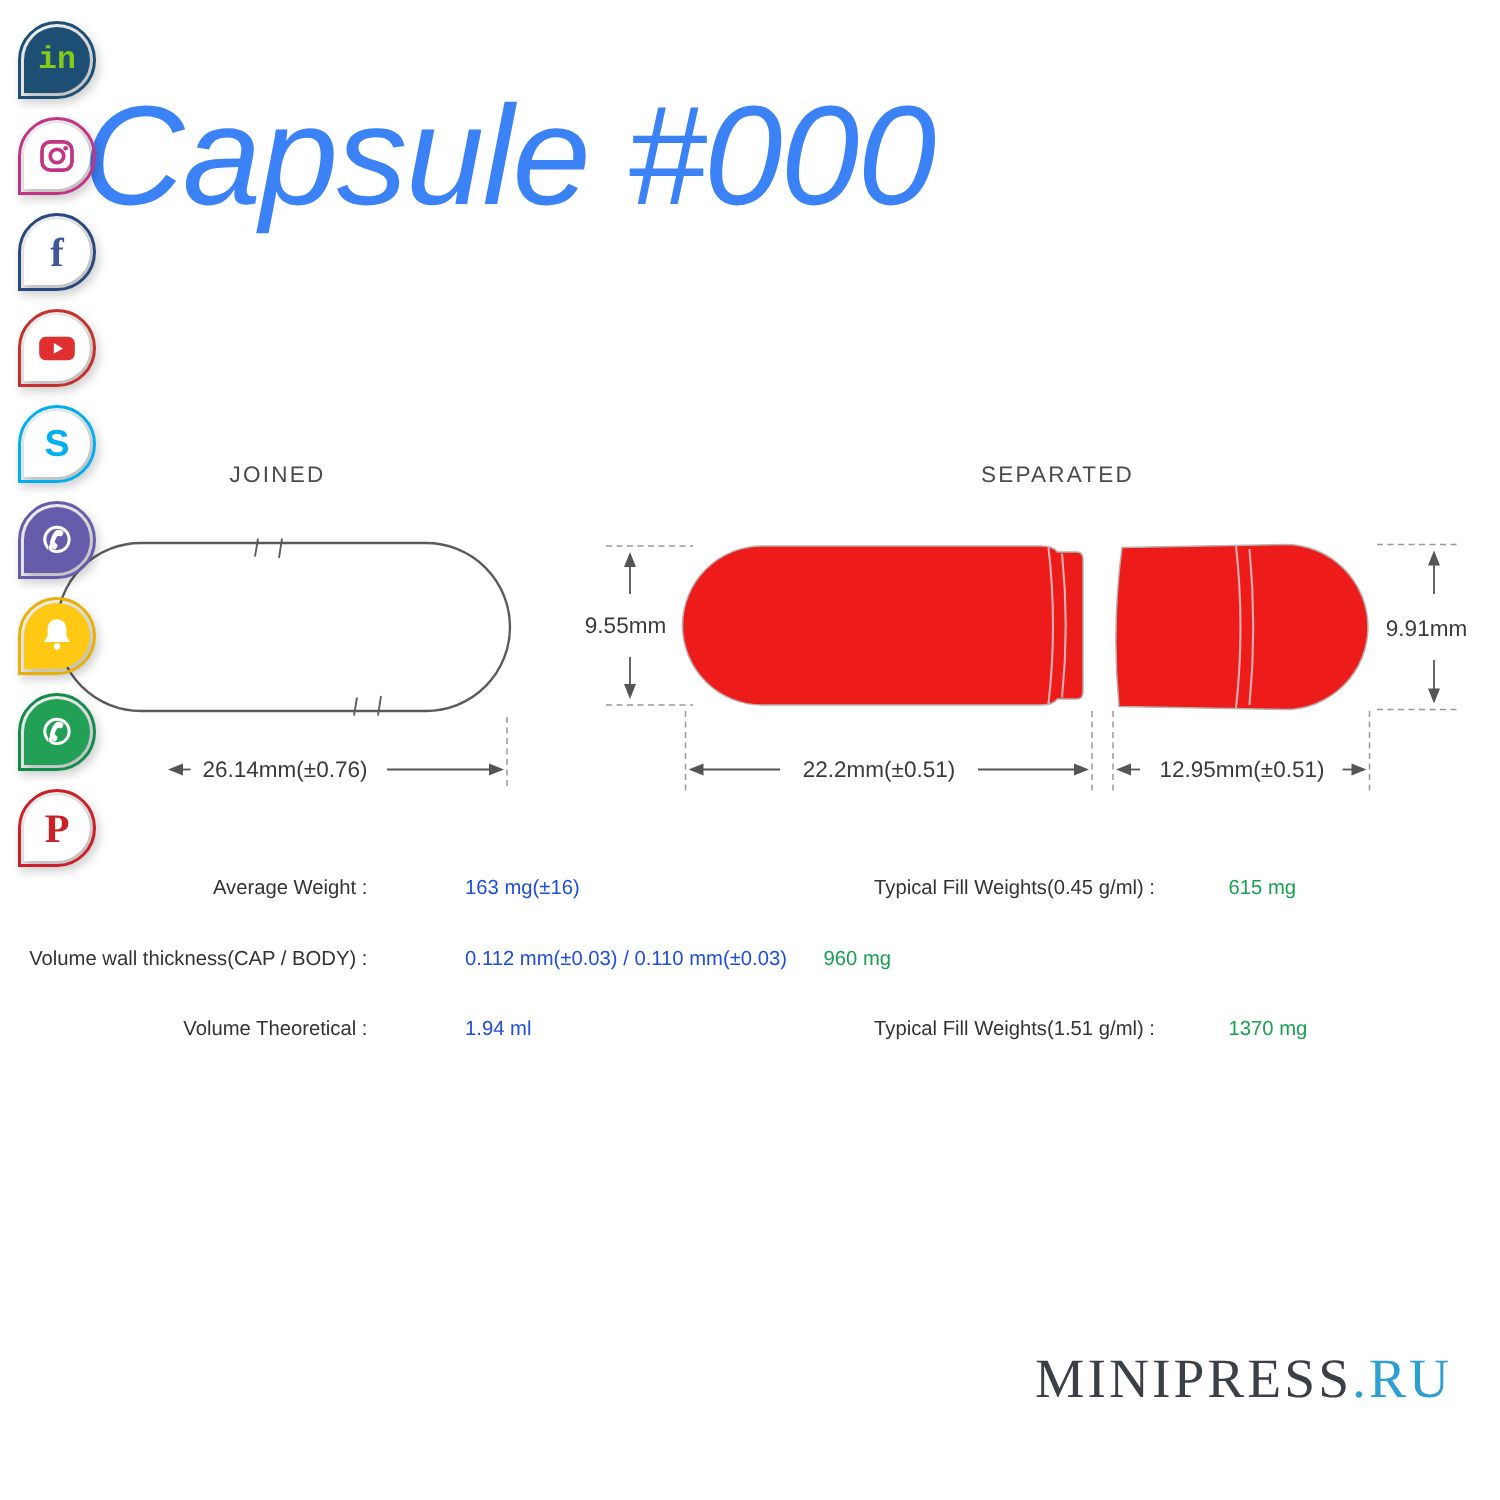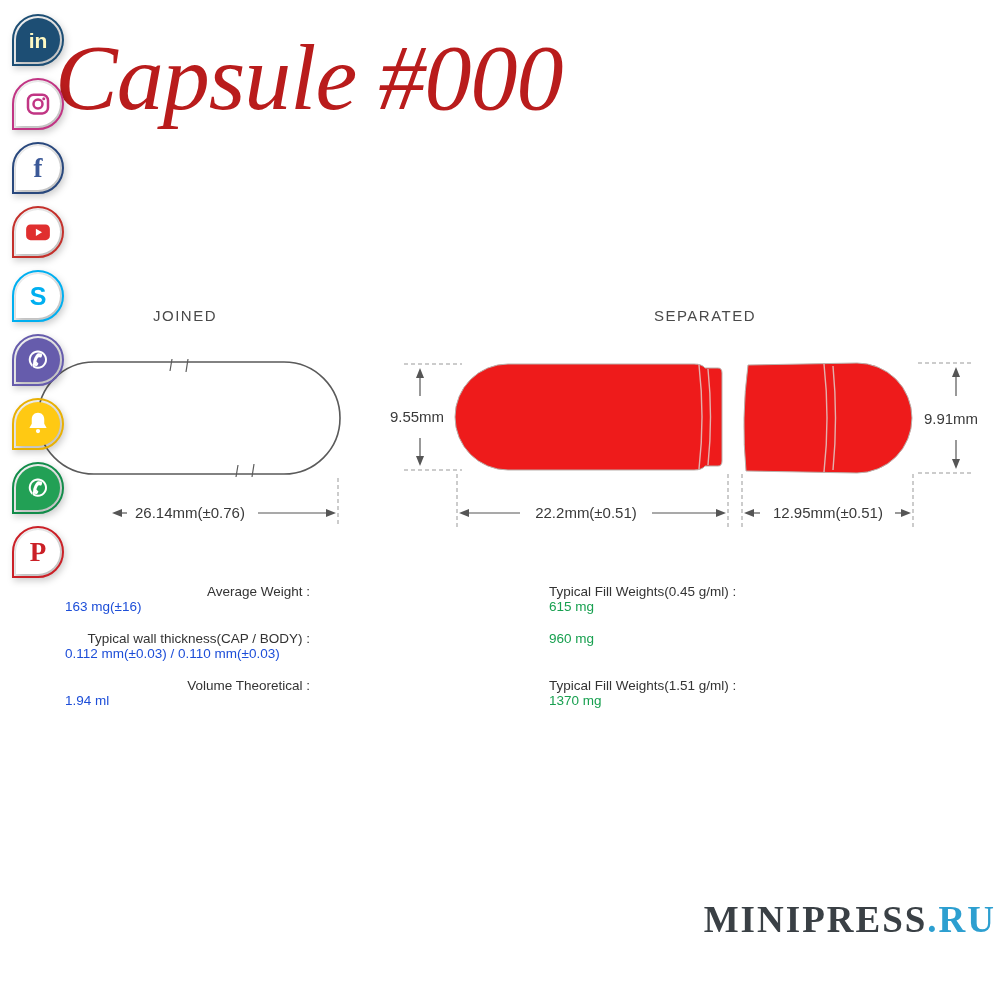--- a/index.html
+++ b/index.html
@@ -7,64 +7,64 @@
   .page { position:relative; width:1000px; height:1000px; background:#fff; overflow:hidden; }
 
   
   .social { position:absolute; left:12px; top:14px; display:flex; flex-direction:column; gap:12px; z-index:5; }
   .s-icon { width:52px; height:52px; border-radius:50% 50% 50% 0; display:flex; align-items:center; justify-content:center;
             background:#fff; border:2.5px solid #999; filter:drop-shadow(2px 3px 3px rgba(0,0,0,.28));
             text-decoration:none; cursor:pointer; padding:2px; background-clip:content-box; }
   .s-icon .glyph { font-weight:bold; line-height:1; }
   .s-icon svg.gsvg { width:30px; height:30px; }
   .linkedin  { border-color:#1d4e74; background-color:#1d4e74; }
-  .linkedin .glyph { color:#fef9c3; font-size:21px; font-family:Liberation Sans, sans-serif; }
+  .linkedin .glyph { color:#84cc16; font-size:21px; font-family:Liberation Mono, monospace; }
   .instagram { border-color:#c13584; background-color:#fff; }
   .facebook  { border-color:#29487d; background-color:#fff; }
   .facebook .glyph { color:#3b5998; font-size:27px; font-family:"Liberation Serif",serif; }
   .youtube   { border-color:#c4302b; background-color:#fff; }
   .skype     { border-color:#00aff0; background-color:#fff; }
   .skype .glyph { color:#00aff0; font-size:25px; }
   .viber     { border-color:#665cac; background-color:#665cac; }
   .viber .glyph { color:#fff; font-size:23px; }
   .snapchat  { border-color:#e8b004; background-color:#ffc913; }
   .whatsapp  { border-color:#128c4a; background-color:#22a055; }
   .whatsapp .glyph { color:#fff; font-size:23px; }
   .pinterest { border-color:#cb2027; background-color:#fff; }
   .pinterest .glyph { color:#cb2027; font-size:27px; font-family:"Liberation Serif",serif; }
 
   
-  .title { position:absolute; left:55px; top:23px; z-index:2;
-           font-family:Liberation Serif, serif; font-style:italic; font-weight:normal;
-           font-size:94px; color:#b91c1c; letter-spacing:-1px; white-space:nowrap; }
+  .title { position:absolute; left:55px; top:50px; z-index:2;
+           font-family:Liberation Sans, sans-serif; font-style:italic; font-weight:normal;
+           font-size:94px; color:#3b82f6; letter-spacing:-1px; white-space:nowrap; }
 
   
   .diagram { position:absolute; left:0; top:288px; width:1000px; height:250px; }
   .seclabel { font-size:15px; fill:#4a4a4a; letter-spacing:1.5px; }
   .dim { font-size:15px; fill:#3a3a3a; }
   .outline { fill:none; stroke:#5a5a5a; stroke-width:1.6; }
   .tick { stroke:#5a5a5a; stroke-width:1.2; fill:none; }
   .redpart { fill:#EE1B1B; stroke:#b9b0ab; stroke-width:1; }
   .rim { fill:none; stroke:#e0d6d2; stroke-width:1.4; opacity:.8; }
   .dimline { stroke:#555; stroke-width:1.2; fill:none; }
   .dash { stroke:#999; stroke-width:1; stroke-dasharray:4 3; fill:none; }
   .arrow { fill:#555; stroke:none; }
 
   
   .specs-left { position:absolute; left:0; top:584px; font-size:13.5px; color:#333; }
   .specs-right { position:absolute; left:500px; top:584px; font-size:13.5px; color:#333; }
-  .spec-row { display:flex; align-items:baseline; height:18px; margin-bottom:29px;flex-direction:column; }
+  .spec-row { display:flex; align-items:baseline; height:18px; margin-bottom:29px; }
   .specs-left .spec-label { width:245px; text-align:right; }
   .specs-left .spec-value { margin-left:65px; color:#1d4ed8; }
-  .specs-right .spec-label { width:270px; text-align:left; }
+  .specs-right .spec-label { width:270px; text-align:right; }
   .specs-right .spec-value { margin-left:49px; color:#18A050; }
 
   
-  .brand { position:absolute; right:4px; top:898px; font-family:"Liberation Serif", serif;
-           font-weight:bold; font-size:37px; letter-spacing:2px; color:#3A4045; white-space:nowrap; }
+  .brand { position:absolute; right:32px; top:898px; font-family:"Liberation Serif", serif;
+           font-weight:normal; font-size:37px; letter-spacing:2px; color:#3A4045; white-space:nowrap; }
   .brand .ru { color:#2D9FD0; }
 </style>
 </head>
 <body>
 
 <div class="page">
 
   <div class="social">
     <a class="s-icon linkedin">
       <span class="glyph">in</span>
@@ -165,21 +165,21 @@
     <line class="dimline" x1="895" y1="225" x2="903" y2="225"></line>
     <polygon class="arrow" points="911,225 901,221 901,229"></polygon>
   </svg>
 
   <div class="specs-left">
     <div class="spec-row">
       <div class="spec-label">Average Weight :</div>
       <div class="spec-value">163 mg(±16)</div>
     </div>
     <div class="spec-row">
-      <div class="spec-label">Typical wall thickness(CAP / BODY) :</div>
+      <div class="spec-label">Volume wall thickness(CAP / BODY) :</div>
       <div class="spec-value">0.112 mm(±0.03) / 0.110 mm(±0.03)</div>
     </div>
     <div class="spec-row">
       <div class="spec-label">Volume Theoretical :</div>
       <div class="spec-value">1.94 ml</div>
     </div>
   </div>
 
   <div class="specs-right">
     <div class="spec-row">

